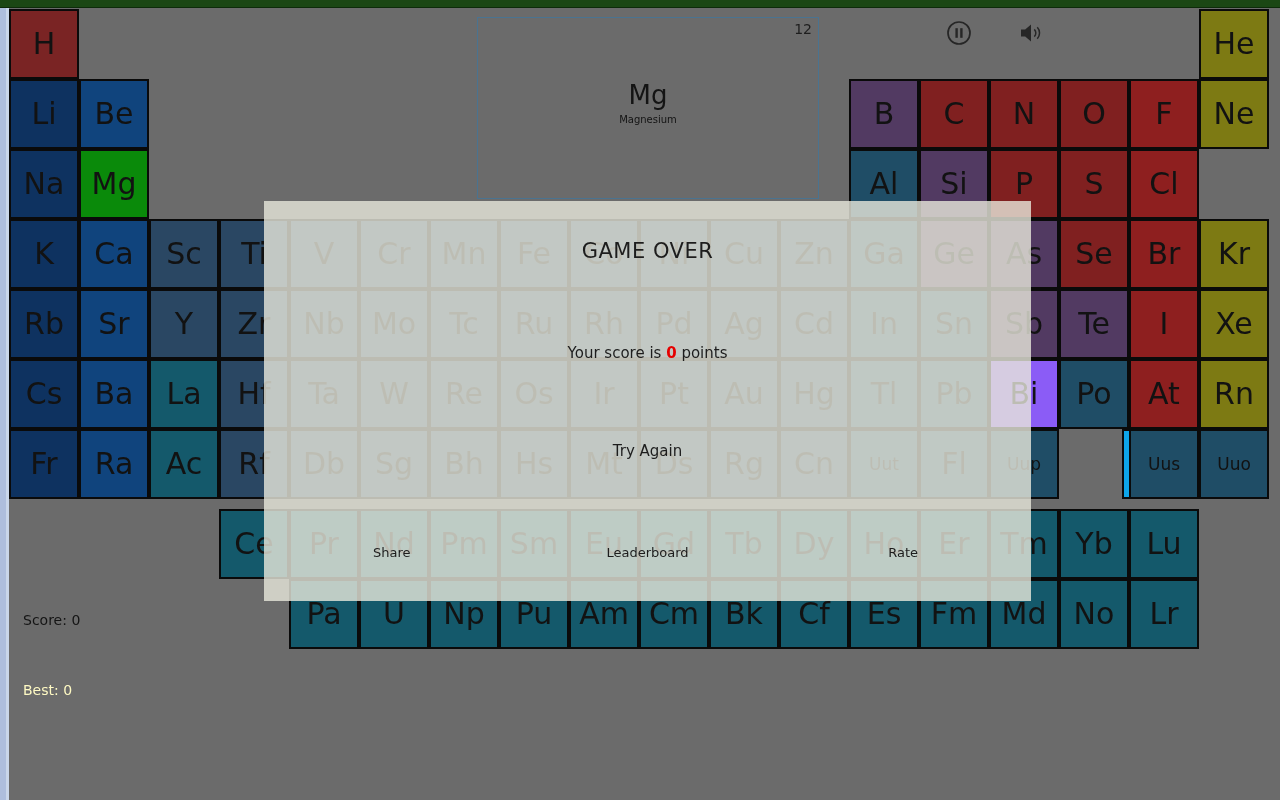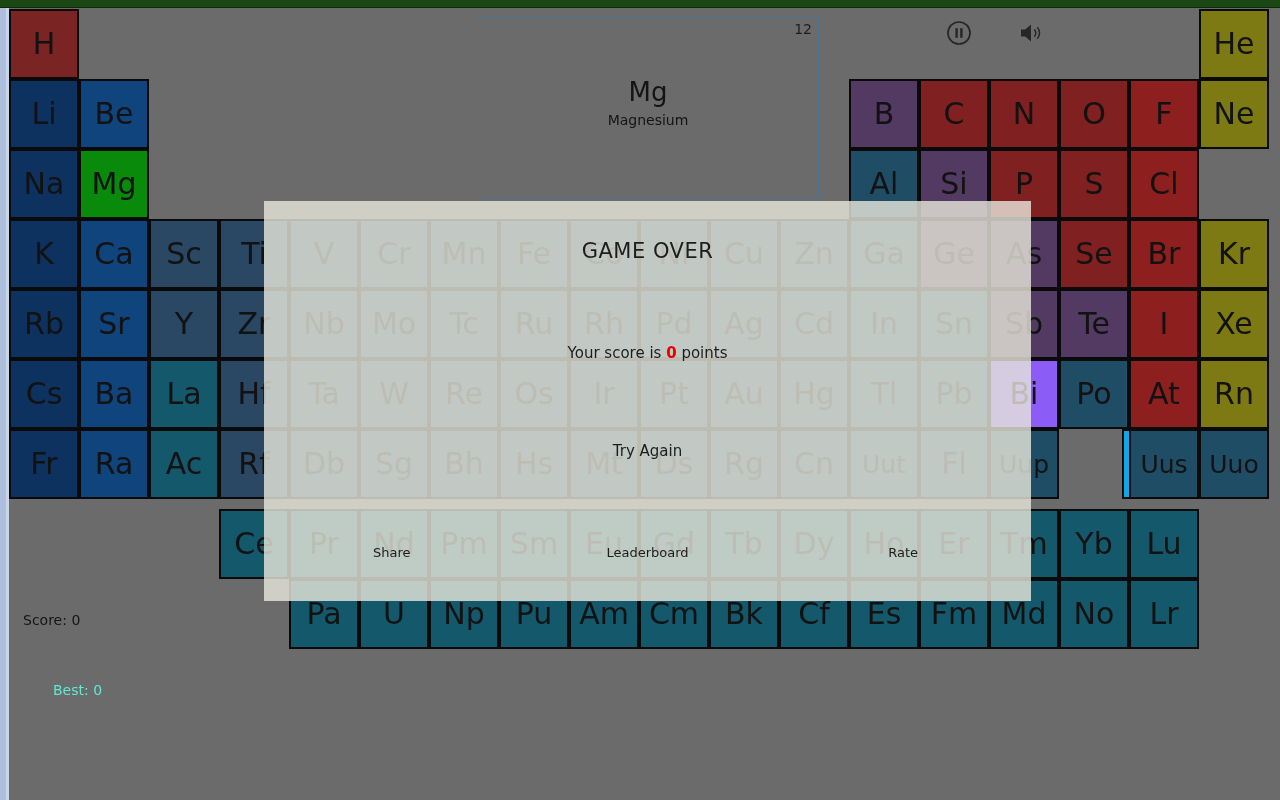--- a/index.html
+++ b/index.html
@@ -48,53 +48,53 @@
     display: flex;
     align-items: center;
     justify-content: center;
     color: #121212;
     font-size: 30px;
     line-height: 1;
     letter-spacing: 0px;
     overflow: hidden;
     white-space: nowrap;
   }
-  .pcell.narrow { font-size: 25px; }
+  .pcell.narrow { font-size: 17px; }
 
   
   #question-card {
     position: absolute;
     left: 477px; top: 17px;
     width: 342px; height: 182px;
     border: 1px solid #4a7390;
     background: rgba(0,0,0,0);
   }
   #q-number {
     position: absolute; right: 6px; top: 3px;
     font-size: 14px; color: #1e1e1e;
   }
   #q-center {
     position: absolute; left: 0; right: 0; top: 0; bottom: 0;
     display: flex; flex-direction: column;
     align-items: center; justify-content: center;
     padding-bottom: 10px;
   }
   #q-symbol { font-size: 26px; color: #141414; line-height: 1.1; }
-  #q-name   { font-size: 14px; color: #141414; margin-top: 5px; }
+  #q-name   { font-size: 10px; color: #141414; margin-top: 5px; }
 
   
   #controls { position: absolute; left: 940px; top: 18px; width: 120px; height: 32px; }
   .ctrl-btn { position: absolute; top: 0; width: 30px; height: 30px; cursor: pointer; }
   #pause-btn { left: 4px; }
   #sound-btn { left: 76px; }
   .ctrl-btn svg { display: block; }
 
   
   #score-line { position: absolute; left: 23px; top: 612px; font-size: 14px; color: #151515; }
-  #best-line  { position: absolute; left: 23px; top: 682px; font-size: 14px; color: #5eead4; margin-left: 30px; }
+  #best-line  { position: absolute; left: 23px; top: 682px; font-size: 14px; color: #fef9c3; }
 
   
   #dialog {
     position: absolute;
     left: 264px; top: 201px;
     width: 767px; height: 400px;
     background: rgba(232,232,220,0.80);
     display: flex;
     flex-direction: column;
     align-items: center;

